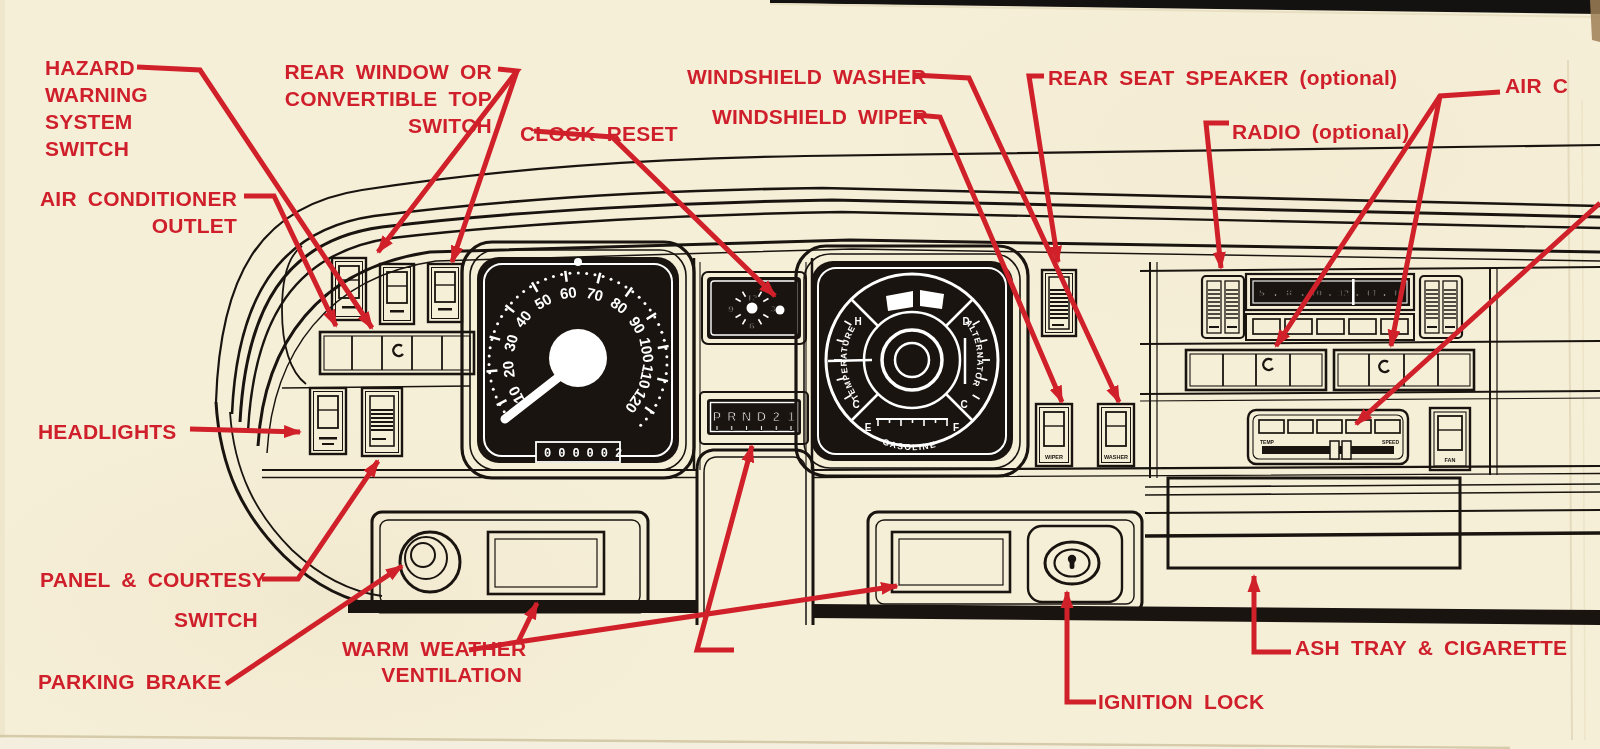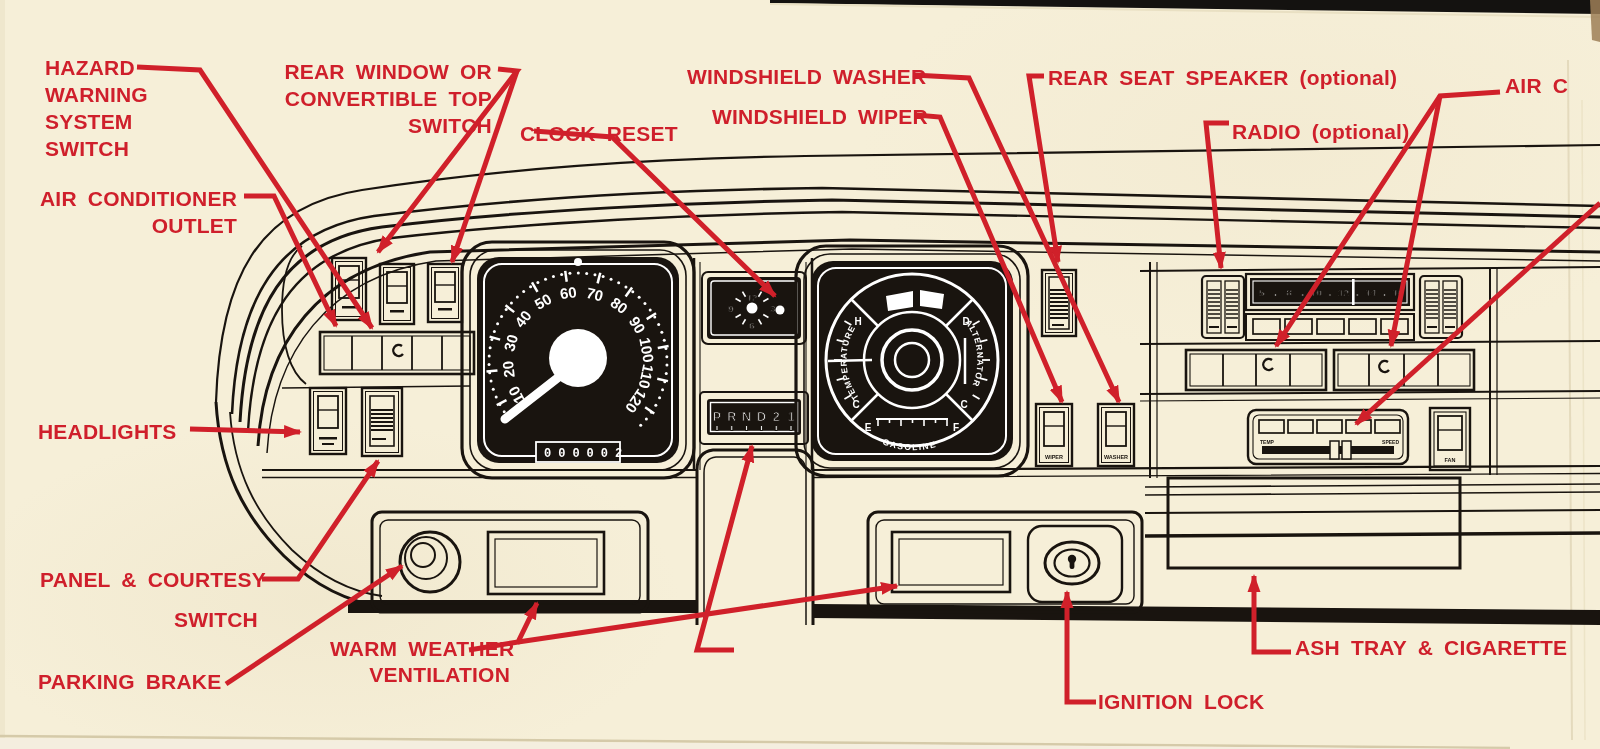--- a/index.html
+++ b/index.html
@@ -6,21 +6,21 @@
   .page{position:relative;width:1600px;height:749px;background:#f6efd8;overflow:hidden;
         font-family:"Liberation Sans",sans-serif;}
   .page:before{content:"";position:absolute;inset:0;pointer-events:none;
         background:radial-gradient(600px 300px at 20% 80%, rgba(232,221,190,.35), transparent 60%),
                    radial-gradient(700px 350px at 80% 20%, rgba(238,228,200,.35), transparent 60%);}
   svg.layer{position:absolute;left:0;top:0;}
   .rlabel{position:absolute;color:#cf1f2b;font-weight:bold;font-size:21px;line-height:27px;
           letter-spacing:.2px;word-spacing:5px;white-space:nowrap;}
   .ra{text-align:right;}
   .lh40{line-height:40px;text-align:right;}
-  .lh26{line-height:26px;}
+  .lh26{line-height:26px;margin-left:12px;}
 </style>
 </head>
 <body>
 
 <div class="page">
 
 <svg class="layer" width="1600" height="749" viewBox="0 0 1600 749">
   <defs>
     <path id="tp-temp" d="M 859,398 A 64,64 0 0 1 859,322" fill="none"></path>
     <path id="tp-alt" d="M 965,322 A 64,64 0 0 1 965,398" fill="none"></path>

